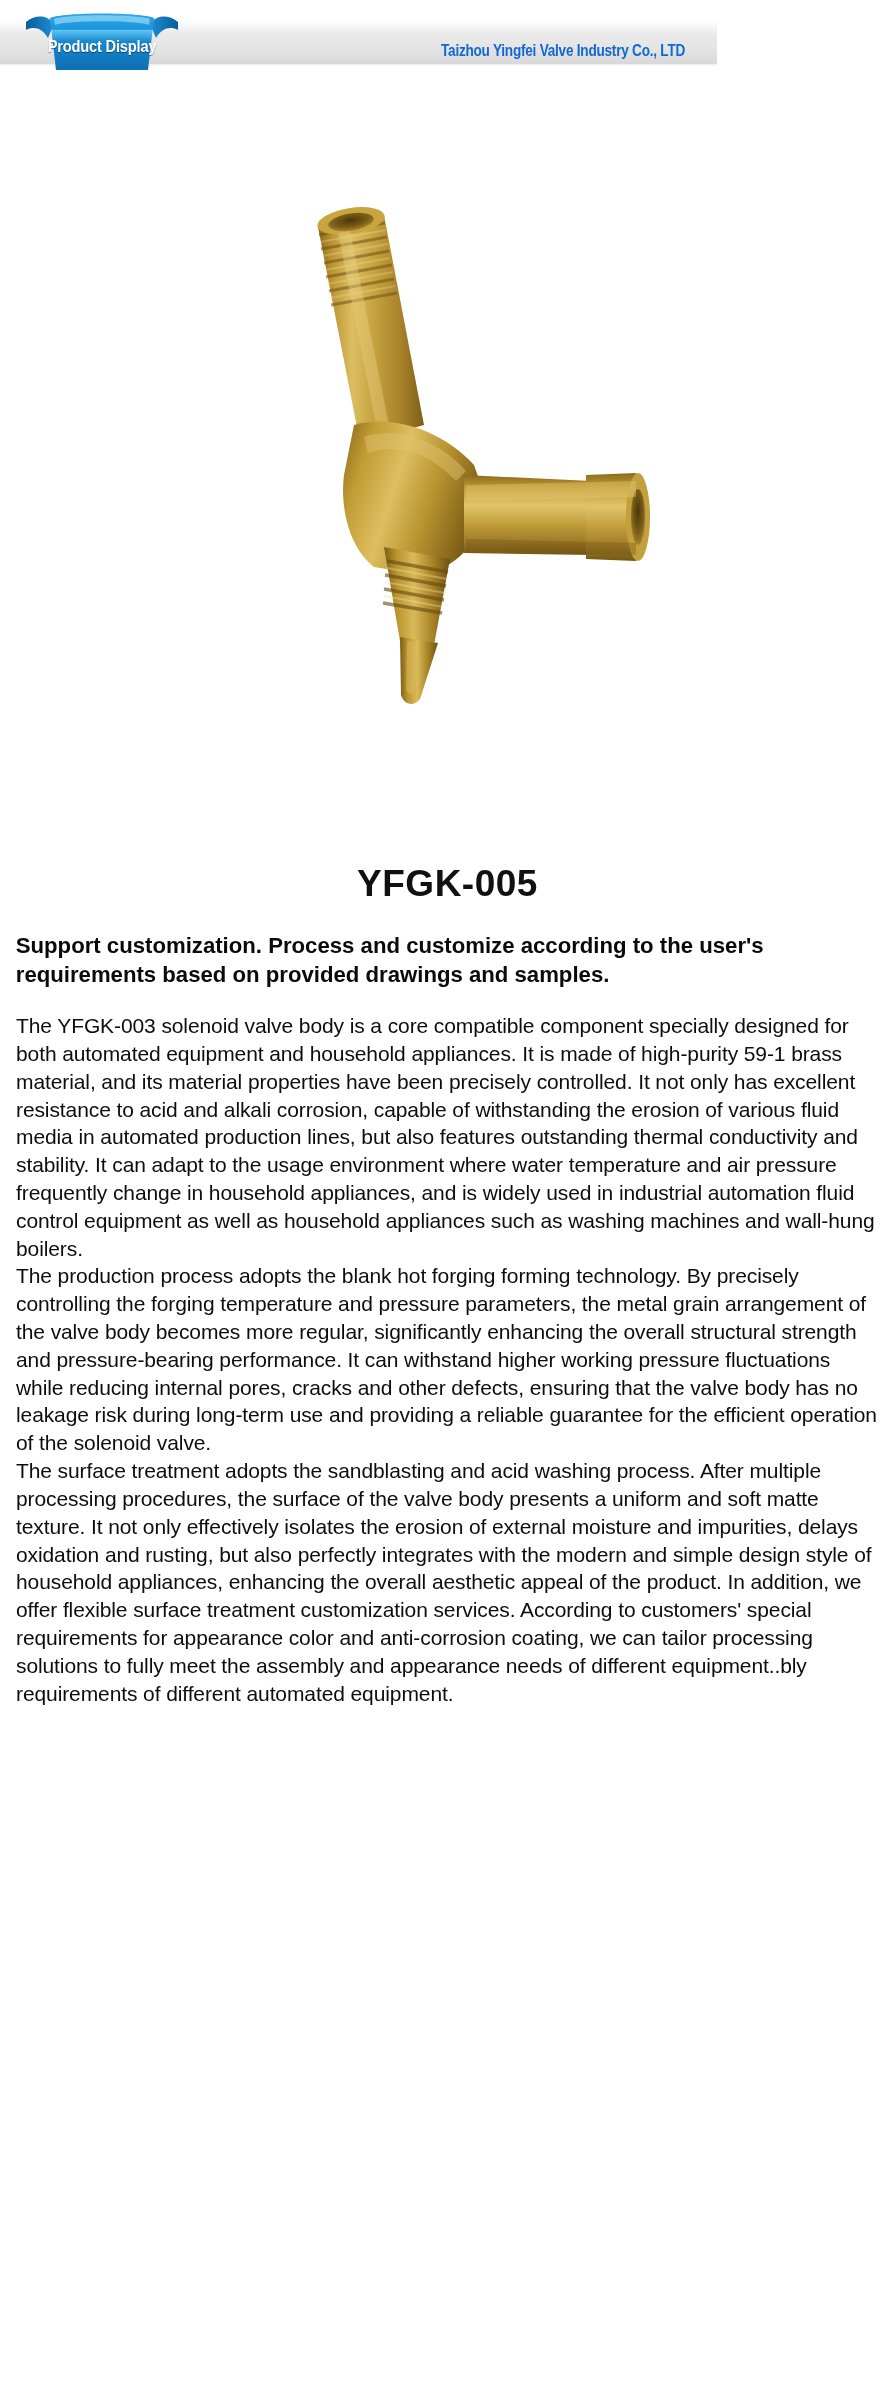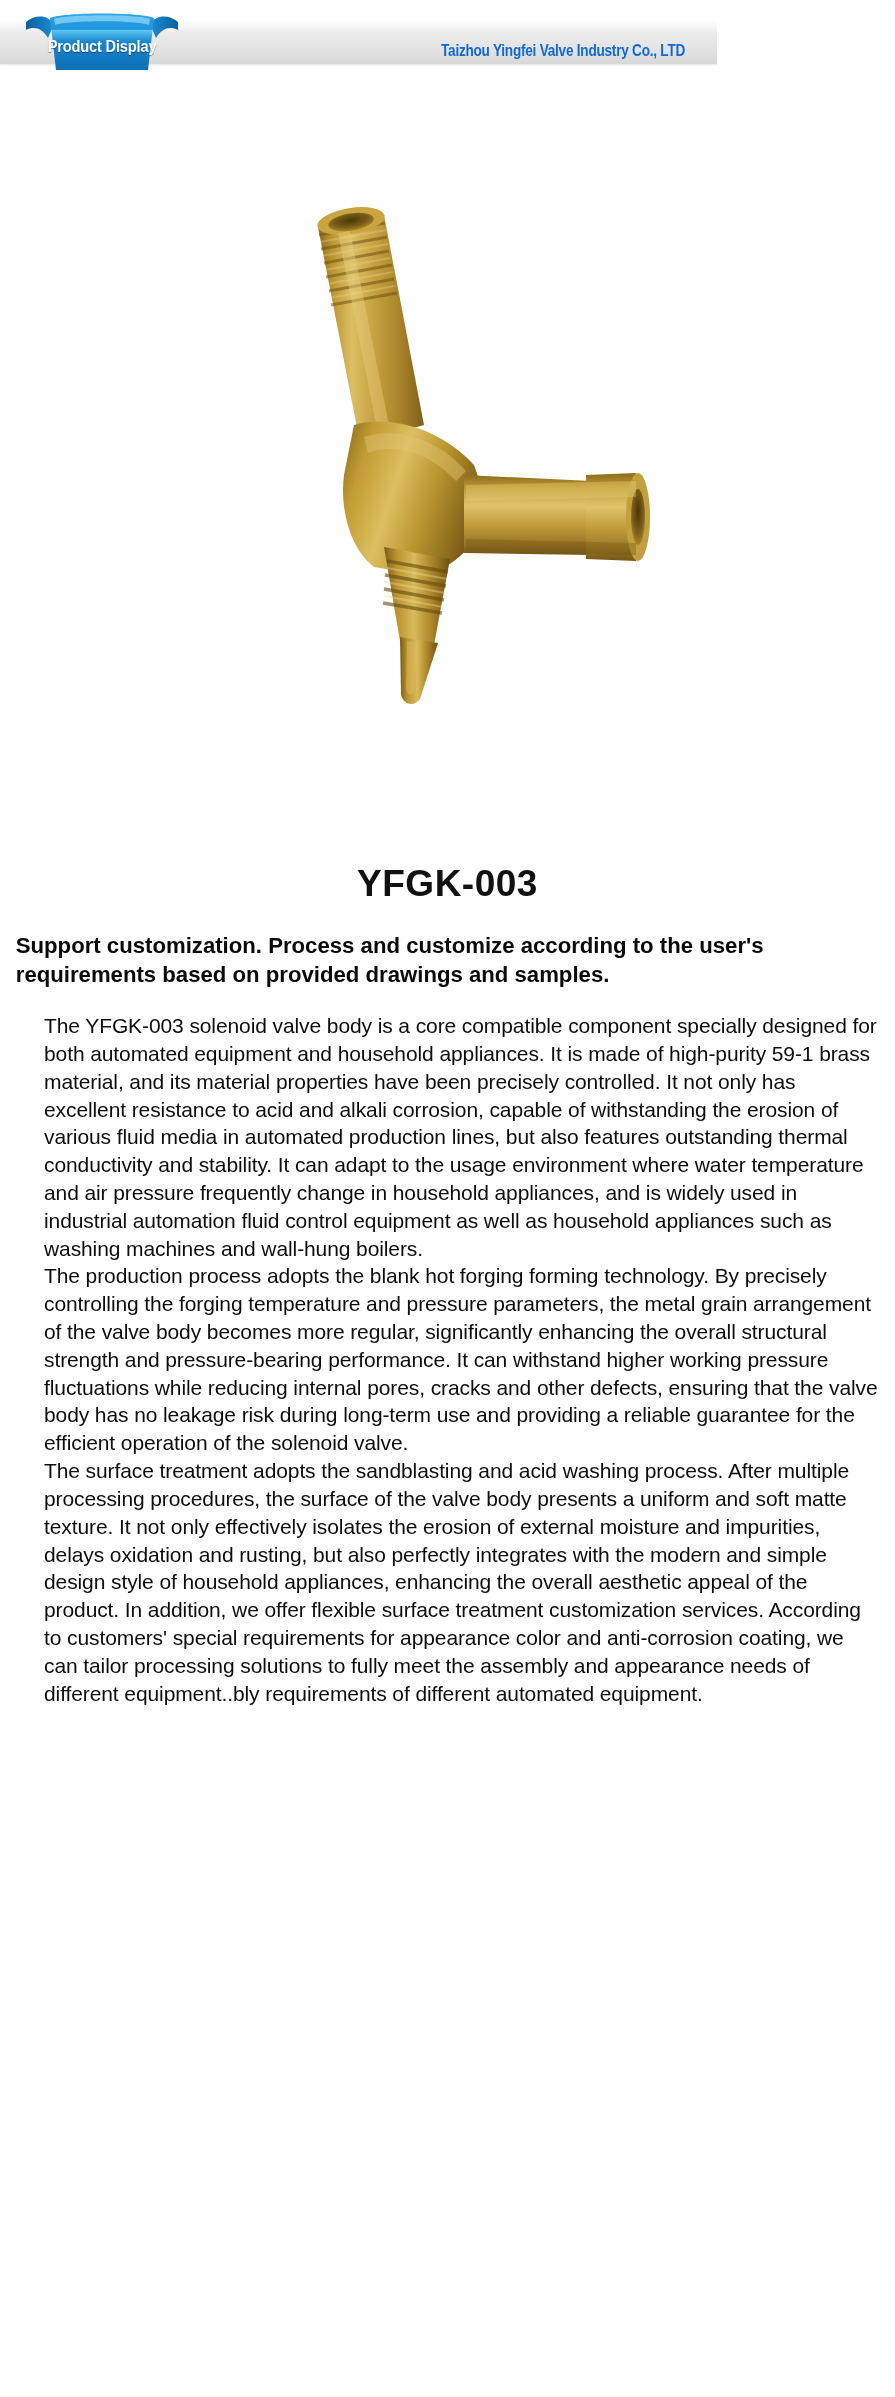--- a/index.html
+++ b/index.html
@@ -98,21 +98,20 @@
     margin: 0;
     padding: 0 16px 22px 16px;
     transform: scaleX(0.985);
     transform-origin: left center;
     color: #0a0a0a;
   }
 
   
   .body-copy {
     padding: 0 16px 20px 16px;
-    margin-left: 28px;
   }
   .body-copy p {
     font-size: 21px;
     line-height: 1.325;
     margin: 0;
     color: #0d0d0d;
     text-align: left;
     letter-spacing: -0.1px;
   }
 </style>
@@ -263,21 +262,21 @@
           <path d="M197 407 L257 418" stroke="#f2dc9a" stroke-width="2" fill="none" opacity="0.65"></path>
           <path d="M196 421 L255 432" stroke="#f2dc9a" stroke-width="2" fill="none" opacity="0.65"></path>
         </g>
 
         <path d="M212 462 L250 468 L232 524 C 226 532, 216 530, 213 520 Z" fill="url(#brassTip)"></path>
         <path d="M219 466 L230 468 L226 516 C 224 521, 219 520, 218 514 Z" fill="#ddbf63" opacity="0.45"></path>
       </g>
     </svg>
   </div>
 
-  <h1 class="product-title">YFGK-003</h1>
+  <h1 class="product-title">YFGK-005</h1>
 
   <p class="subtitle">Support customization. Process and customize according to the user's requirements based on provided drawings and samples.</p>
 
   <div class="body-copy">
     <p>The YFGK-003 solenoid valve body is a core compatible component specially designed for both automated equipment and household appliances. It is made of high-purity 59-1 brass material, and its material properties have been precisely controlled. It not only has excellent resistance to acid and alkali corrosion, capable of withstanding the erosion of various fluid media in automated production lines, but also features outstanding thermal conductivity and stability. It can adapt to the usage environment where water temperature and air pressure frequently change in household appliances, and is widely used in industrial automation fluid control equipment as well as household appliances such as washing machines and wall-hung boilers.</p>
     <p>The production process adopts the blank hot forging forming technology. By precisely controlling the forging temperature and pressure parameters, the metal grain arrangement of the valve body becomes more regular, significantly enhancing the overall structural strength and pressure-bearing performance. It can withstand higher working pressure fluctuations while reducing internal pores, cracks and other defects, ensuring that the valve body has no leakage risk during long-term use and providing a reliable guarantee for the efficient operation of the solenoid valve.</p>
     <p>The surface treatment adopts the sandblasting and acid washing process. After multiple processing procedures, the surface of the valve body presents a uniform and soft matte texture. It not only effectively isolates the erosion of external moisture and impurities, delays oxidation and rusting, but also perfectly integrates with the modern and simple design style of household appliances, enhancing the overall aesthetic appeal of the product. In addition, we offer flexible surface treatment customization services. According to customers' special requirements for appearance color and anti-corrosion coating, we can tailor processing solutions to fully meet the assembly and appearance needs of different equipment..bly requirements of different automated equipment.</p>
   </div>
 
 </div>

